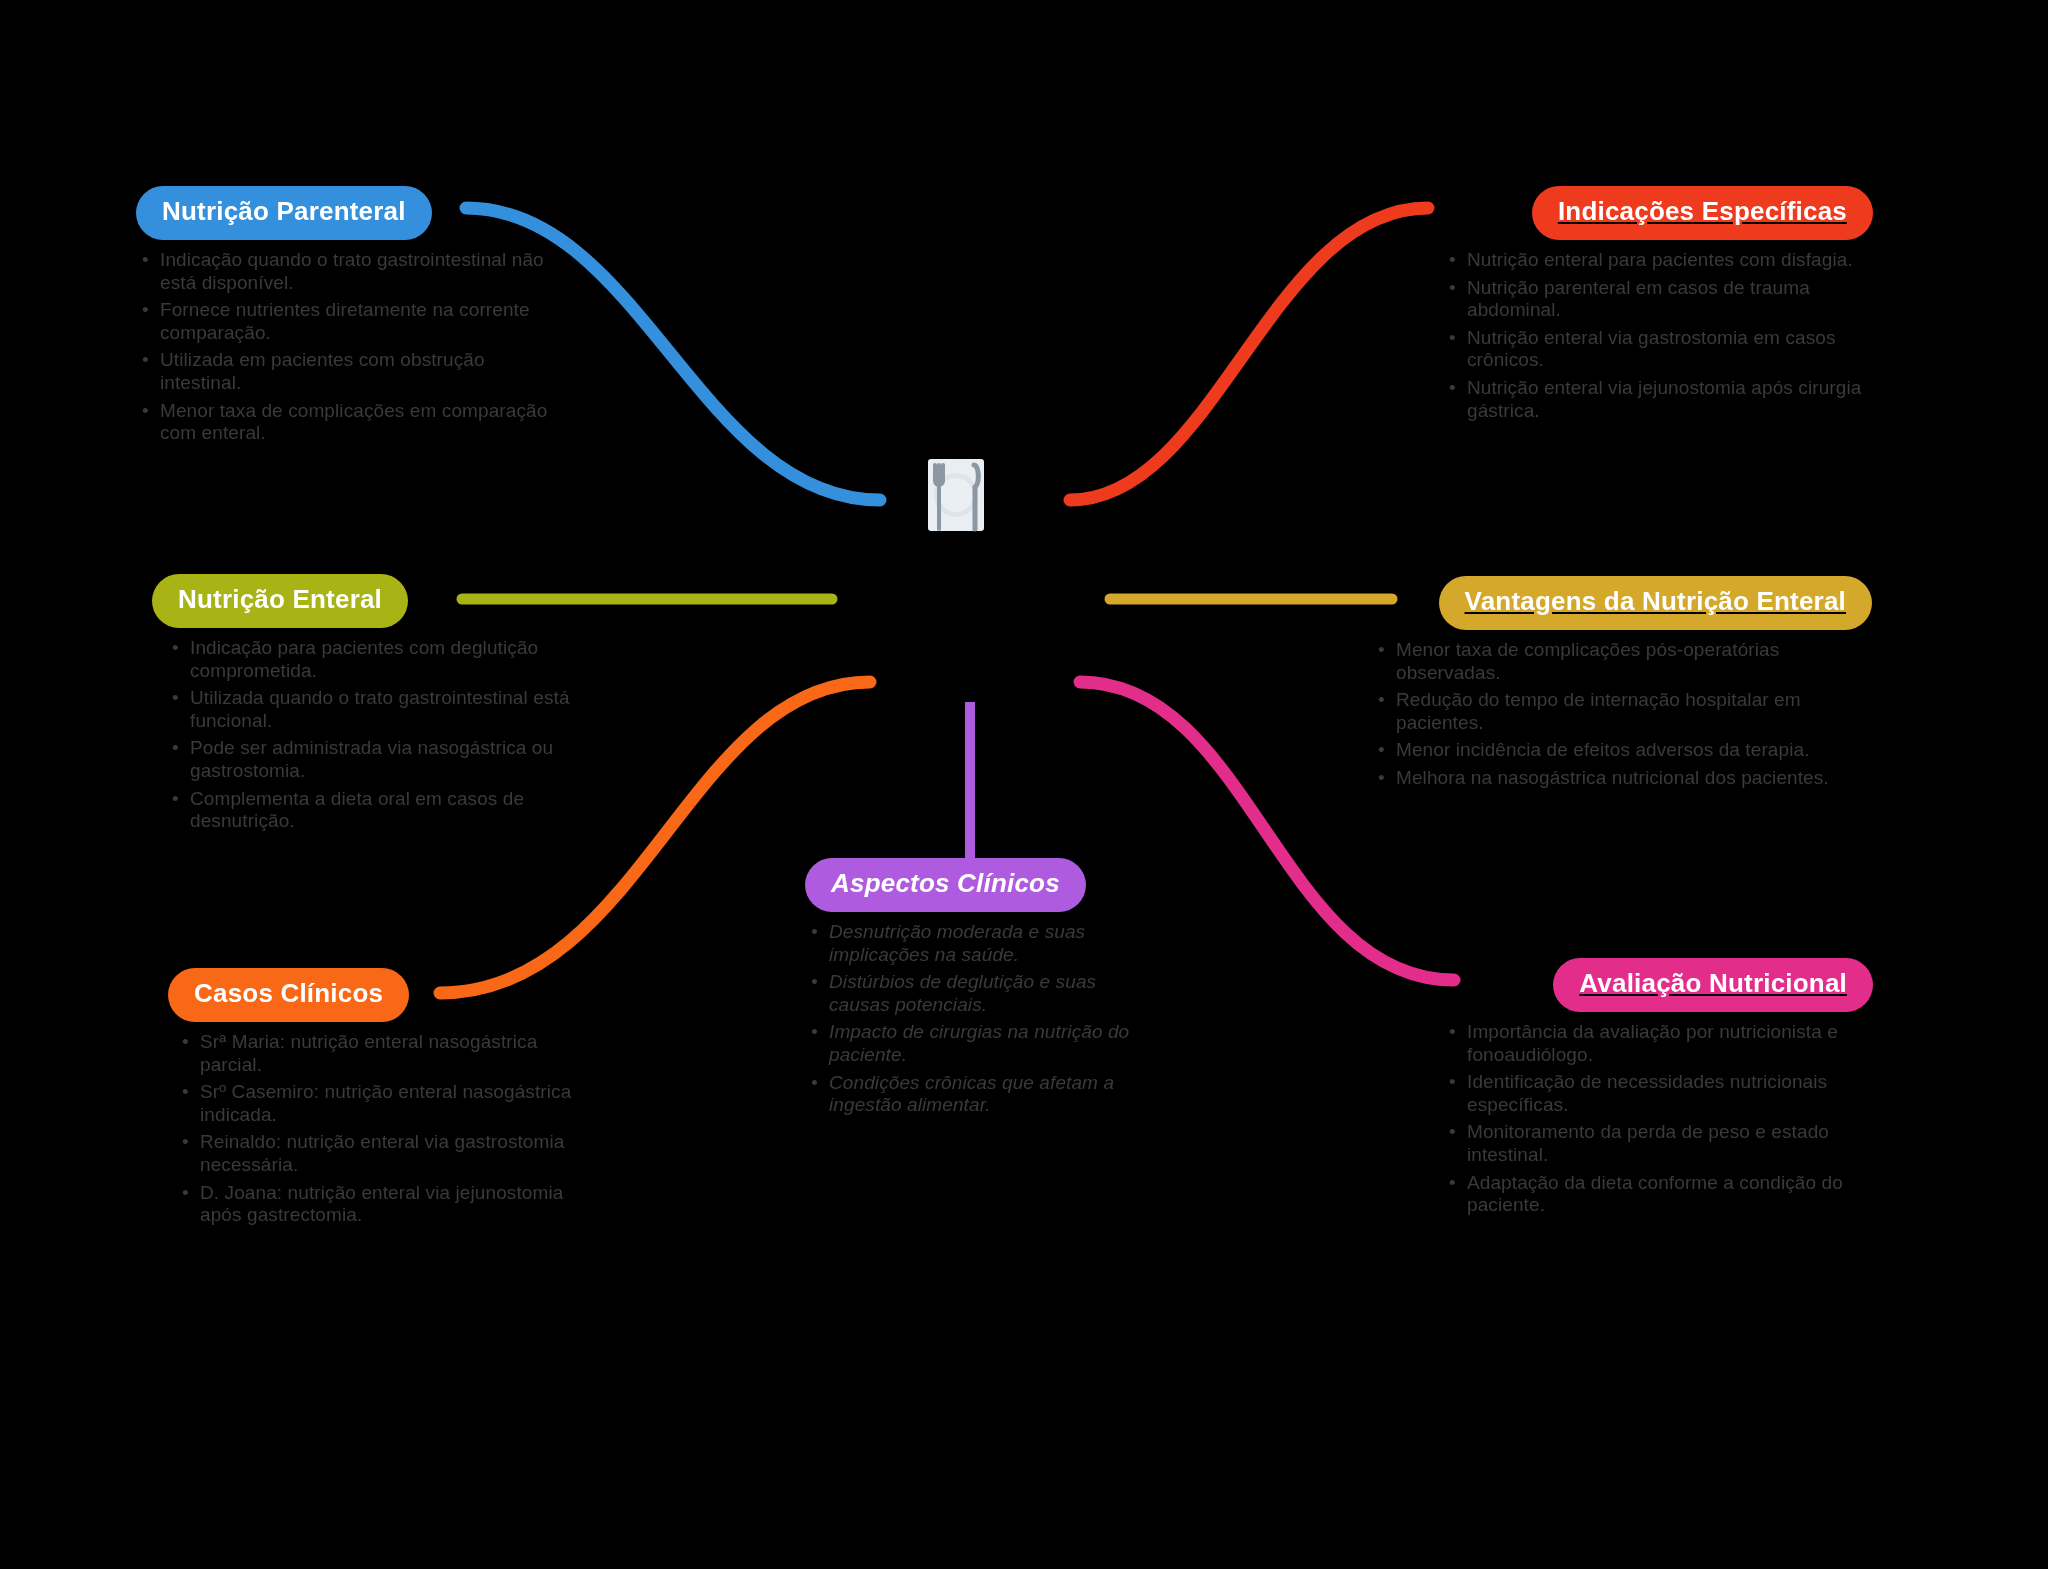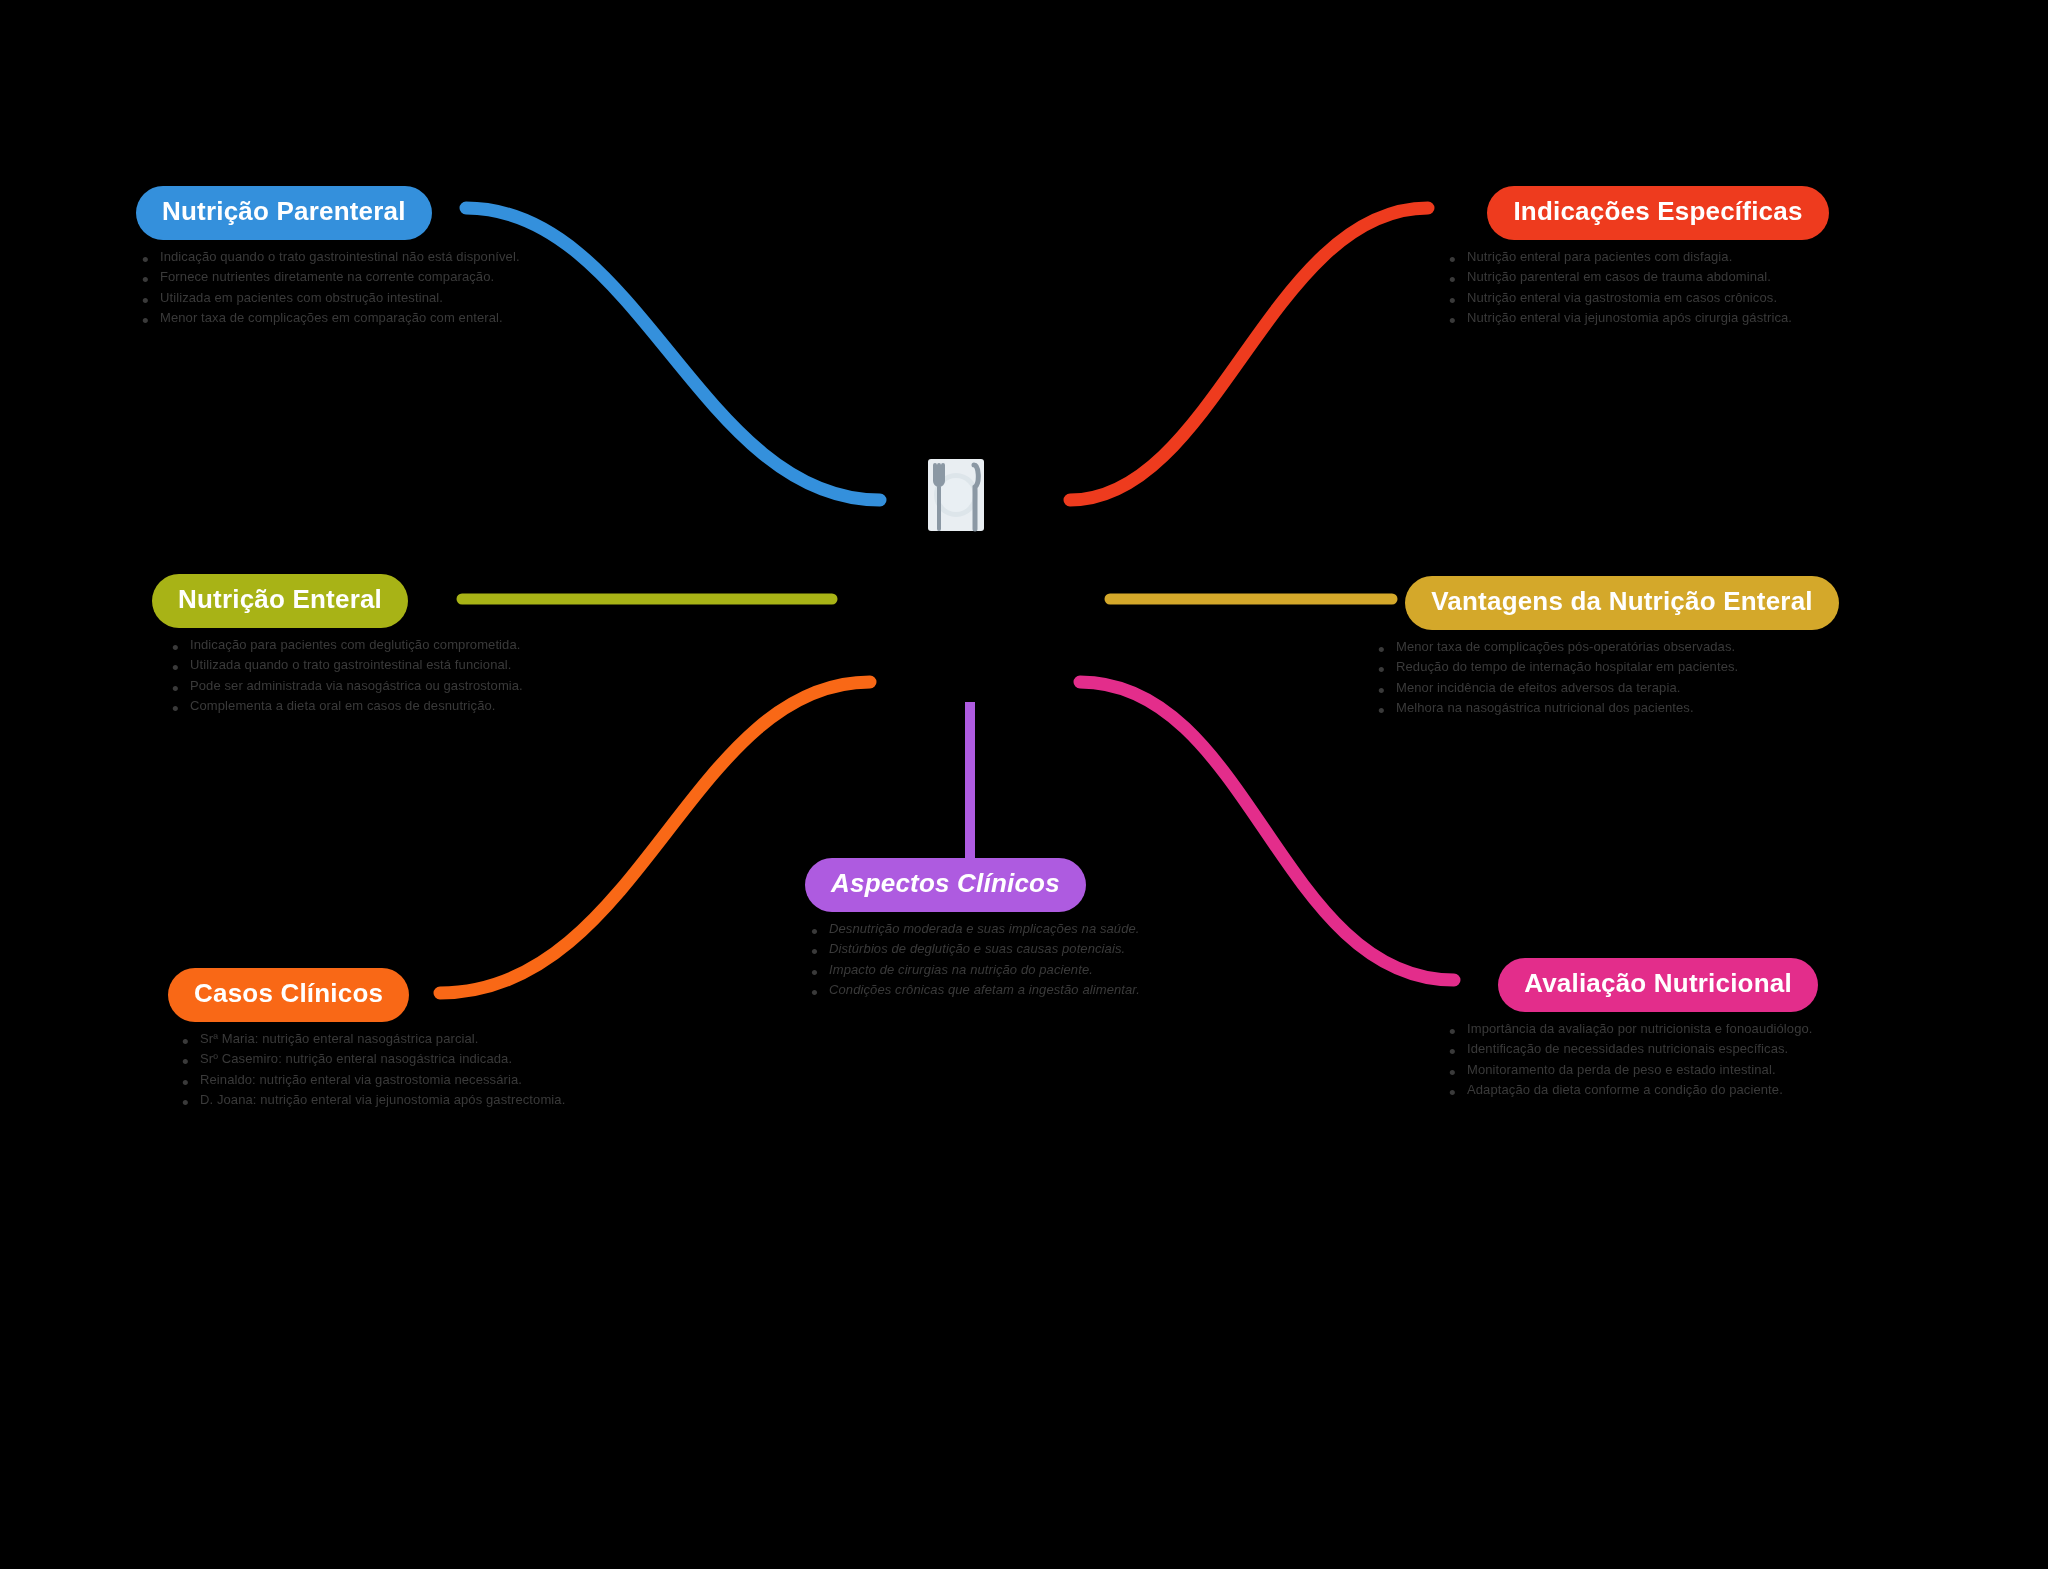--- a/index.html
+++ b/index.html
@@ -33,31 +33,31 @@
     border-radius: 40px;
     padding: 11px 26px 13px 26px;
     color: #ffffff;
     font-size: 26px;
     font-weight: bold;
     letter-spacing: 0.2px;
     white-space: nowrap;
     line-height: 1.15;
   }
   .pill-row { display: flex; }
-  .pill-row.right { justify-content: center; }
+  .pill-row.right { justify-content: flex-end; text-decoration: underline; }
   .bullets {
     list-style: none;
     margin-top: 9px;
     padding: 0 2px;
   }
   .bullets li {
     position: relative;
     padding-left: 22px;
     color: #3a3a3a;
-    font-size: 13px;
+    font-size: 19px;
     line-height: 1.19;
     margin-bottom: 5px;
     letter-spacing: 0.1px;
   }
   .bullets li::before {
     content: "\2022";
     position: absolute;
     left: 4px;
     top: 0;
     color: #3a3a3a;

